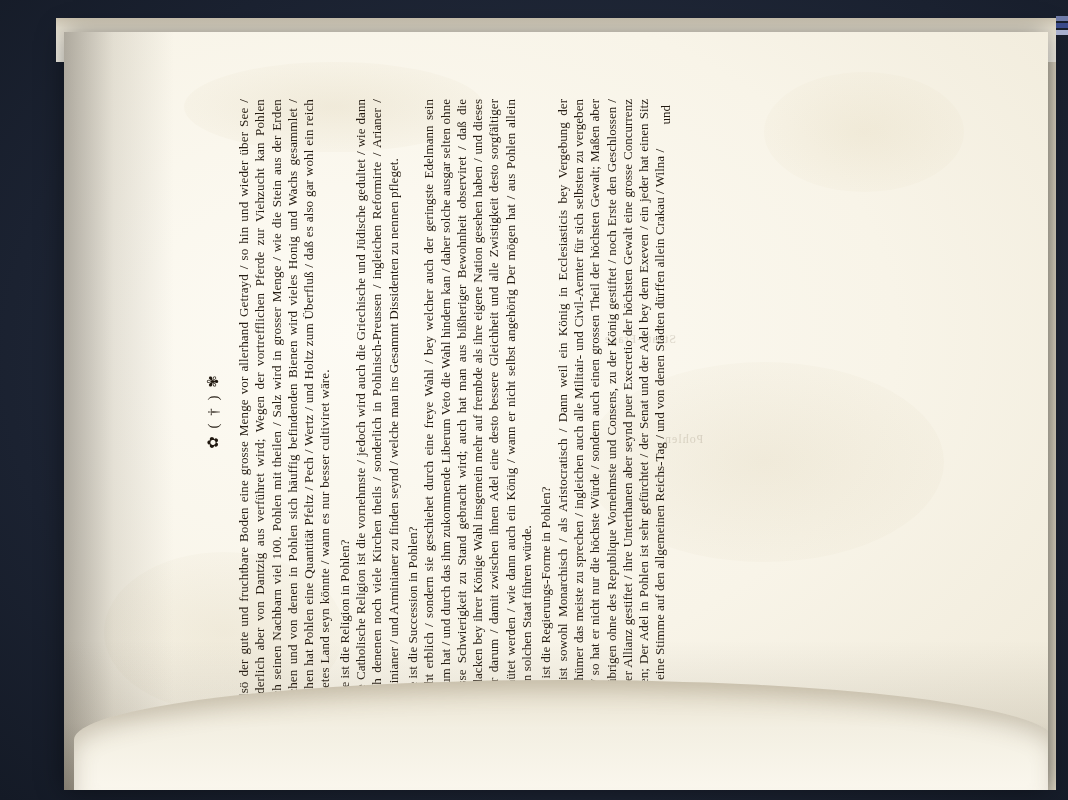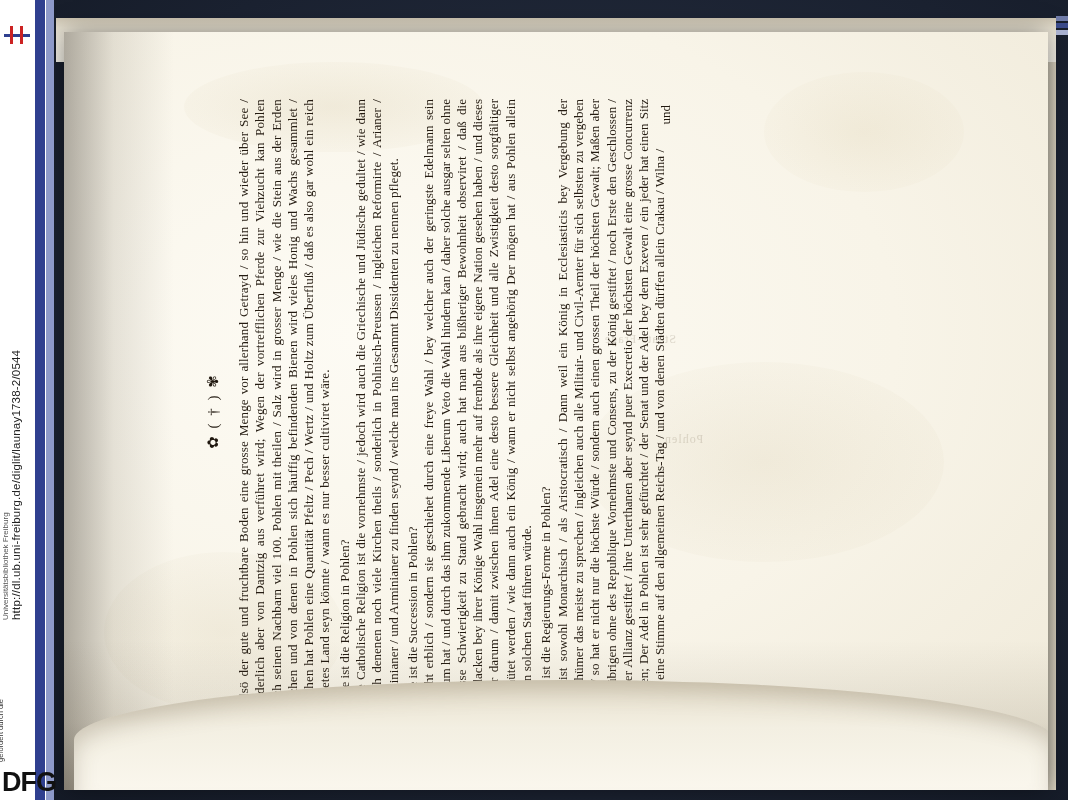--- a/index.html
+++ b/index.html
@@ -362,37 +362,19 @@
           </div>
         </div>
       </div>
 
       <div id="gutter-left"></div>
       <div id="gutter"></div>
       <div id="verso"></div>
     </div>
   </div>
 
-  <div id="left-strip">
-    <div class="blue-bar"></div>
-    <div class="blue-bar2"></div>
-
-    <div id="cross-mark">
-      <div class="c1"></div>
-      <div class="c2"></div>
-      <div class="c3"></div>
-    </div>
-
-    <div class="vert-text" id="url-text">http://dl.ub.uni-freiburg.de/diglit/launay1738-2/0544</div>
-    <div class="vert-text" id="lib-text">Universitätsbibliothek Freiburg</div>
-
-    <div id="dfg-logo">
-      <div class="dfg-sub">gefördert durch die</div>
-      <div class="dfg-text">DFG</div>
-    </div>
-  </div>
 
   <div id="right-strip">
     <div class="mk m1"></div>
     <div class="mk m2"></div>
     <div class="mk m3"></div>
   </div>
 </div>
 
 </body></html>

